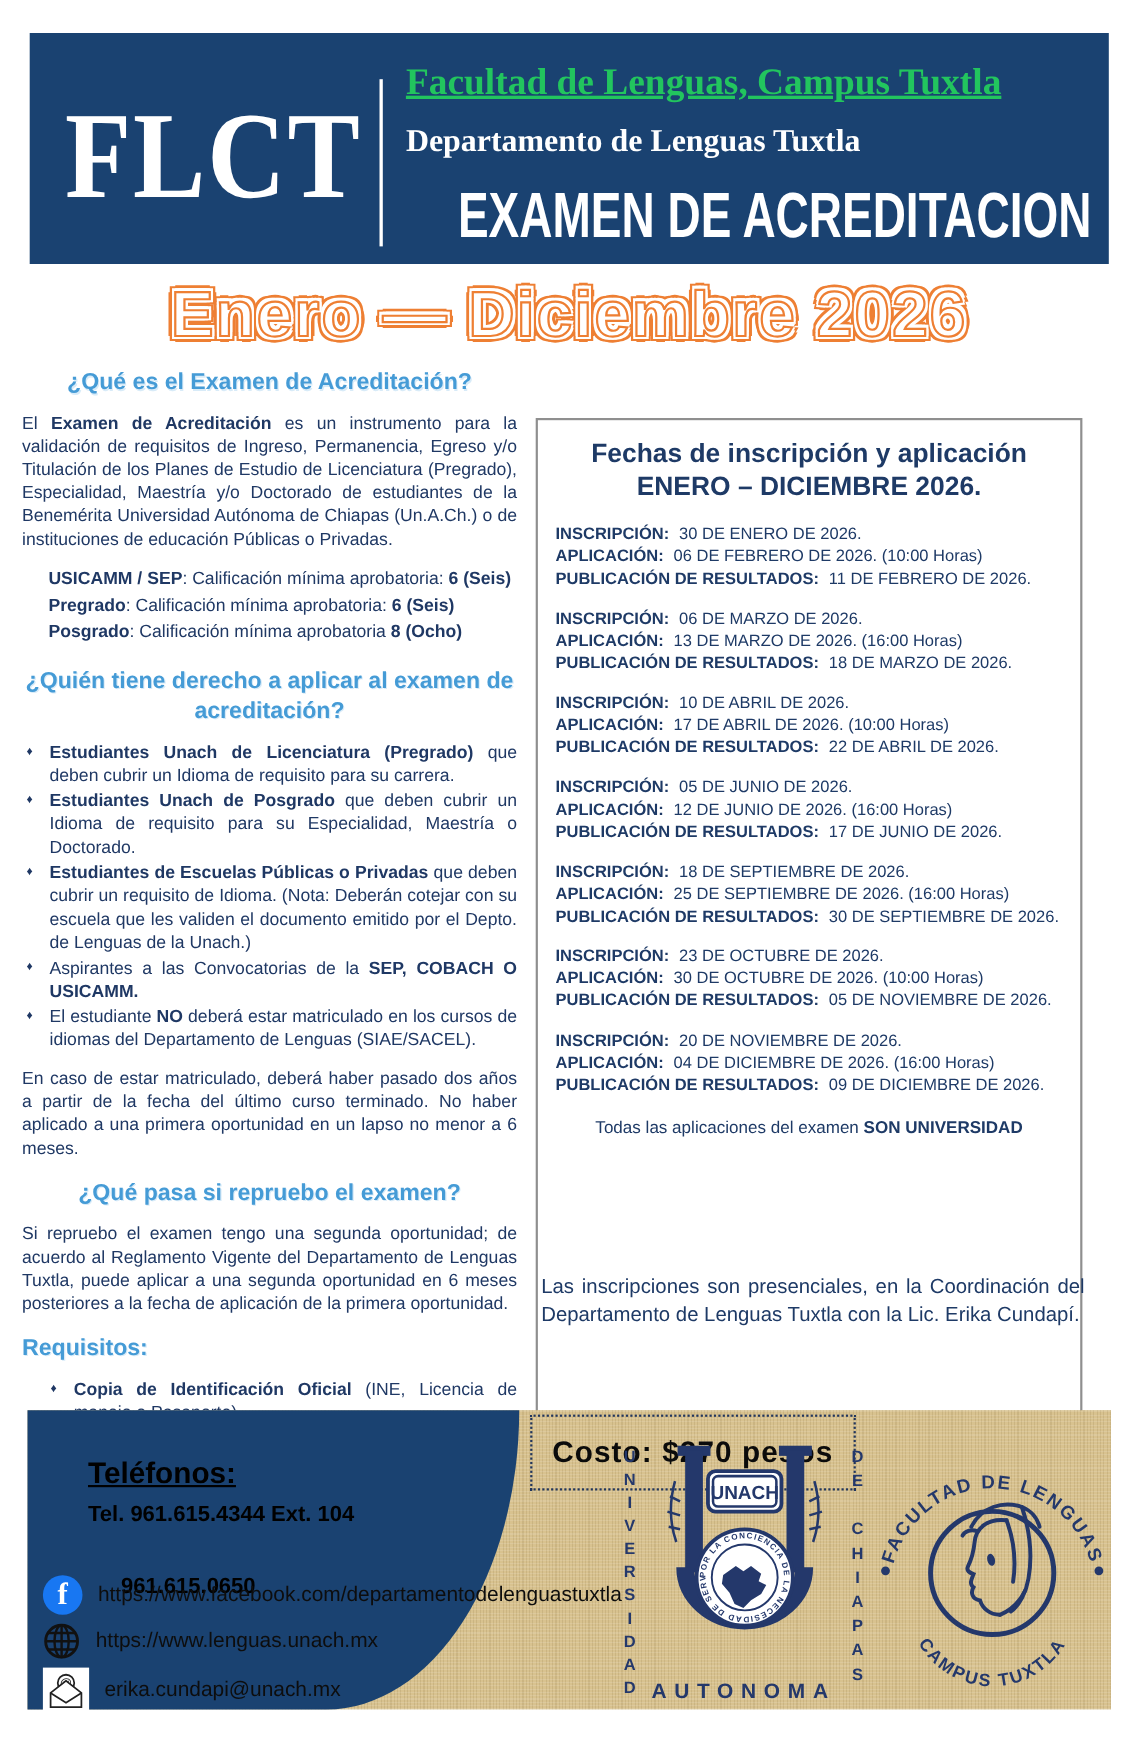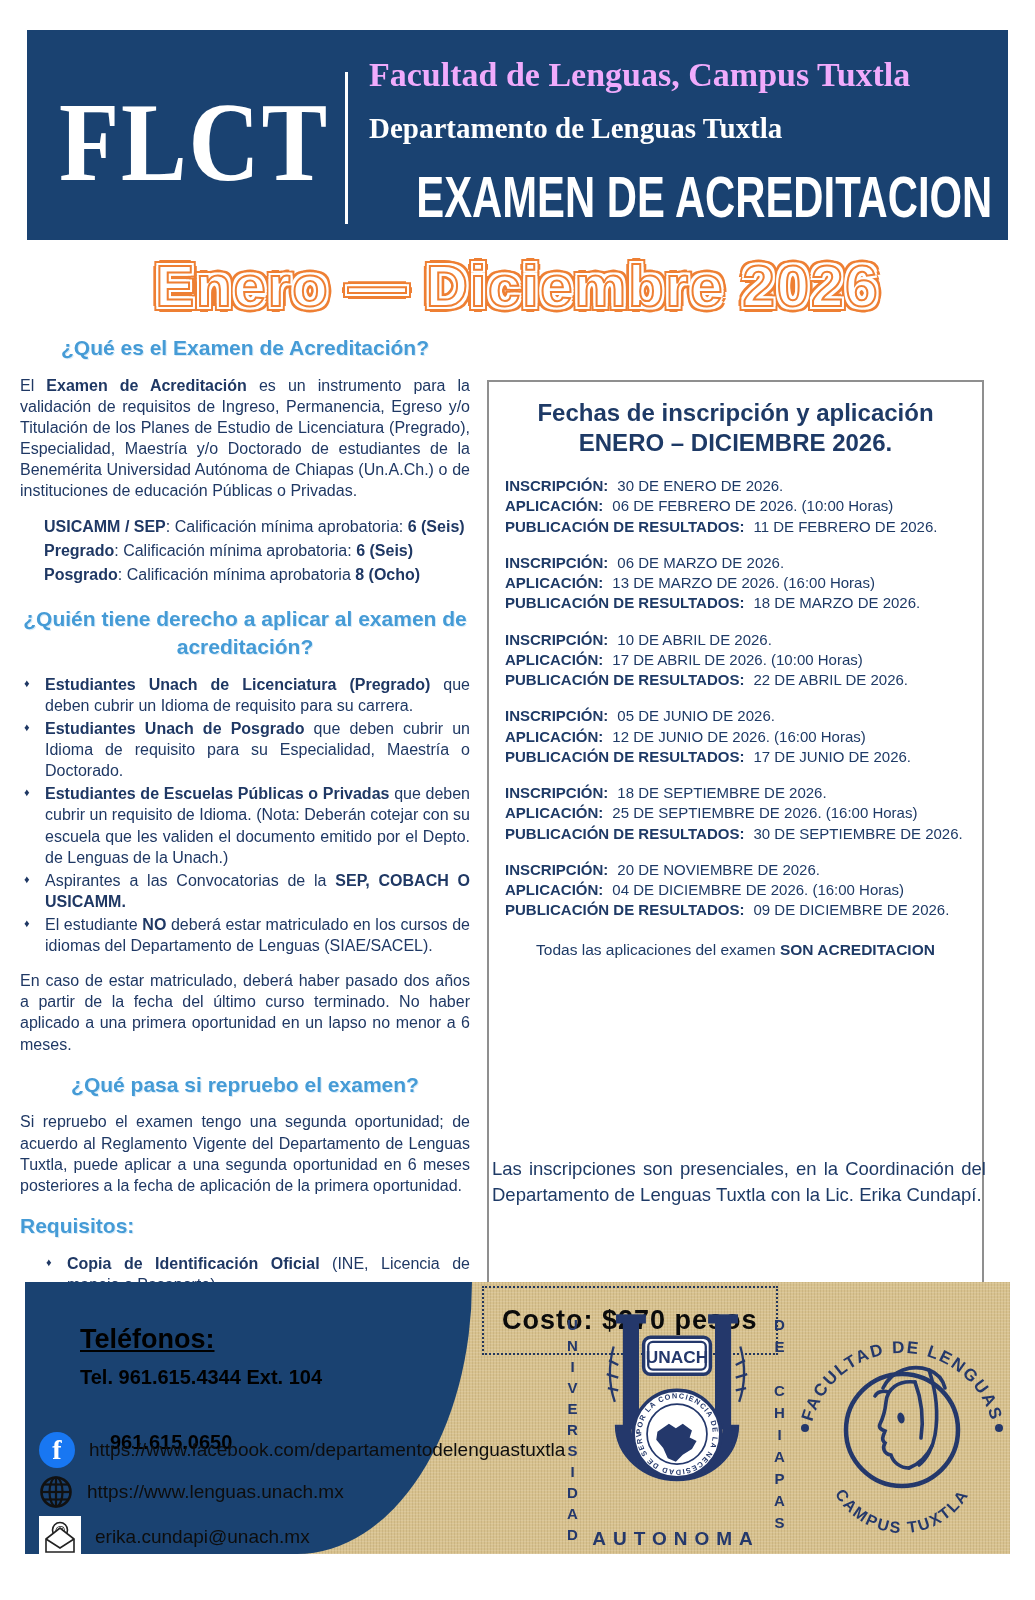--- a/index.html
+++ b/index.html
@@ -8,21 +8,21 @@
     font-family:"Liberation Sans", sans-serif;overflow:hidden;
   }
   
   .header{position:absolute;left:27px;top:30px;width:981px;height:210px;background:#1a4271;}
   .flct{
     position:absolute;left:32px;top:56px;color:#fff;
     font-family:"Liberation Serif", serif;font-weight:bold;font-size:112px;line-height:1;
     transform:scaleX(.88);transform-origin:0 0;letter-spacing:2px;
   }
   .vline{position:absolute;left:318px;top:42px;width:3px;height:152px;background:#ffffff;}
-  .h-line1{position:absolute;left:342px;top:26px;color:#f0abfc;font-family:"Liberation Serif", serif;font-weight:bold;font-size:34px;}
+  .h-line1{position:absolute;left:342px;top:26px;color:#22c55e;font-family:"Liberation Serif", serif;font-weight:bold;font-size:34px;text-decoration:underline;}
   .h-line2{position:absolute;left:342px;top:82px;color:#fff;font-family:"Liberation Serif", serif;font-weight:bold;font-size:29px;}
   .banner{
     position:absolute;right:16px;bottom:10px;color:#fff;font-weight:bold;font-size:44px;
     transform:scale(.95,1.32);transform-origin:100% 100%;white-space:nowrap;
   }
   
   .period{
     position:absolute;left:0;top:252px;width:100%;text-align:center;
     font-size:58px;font-weight:bold;color:#ffffff;letter-spacing:2px;white-space:nowrap;
     -webkit-text-stroke:2px #ee7f33;
@@ -190,27 +190,32 @@
     <div class="srow"><span class="slbl">INSCRIPCIÓN:</span><span class="sval">05 DE JUNIO DE 2026.</span></div>
     <div class="srow"><span class="slbl">APLICACIÓN:</span><span class="sval">12 DE JUNIO DE 2026.  (16:00 Horas)</span></div>
     <div class="srow"><span class="slbl">PUBLICACIÓN DE RESULTADOS:</span><span class="sval">17 DE JUNIO DE 2026.</span></div>
   </div>
   <div class="group">
     <div class="srow"><span class="slbl">INSCRIPCIÓN:</span><span class="sval">18 DE SEPTIEMBRE DE 2026.</span></div>
     <div class="srow"><span class="slbl">APLICACIÓN:</span><span class="sval">25 DE SEPTIEMBRE DE 2026. (16:00 Horas)</span></div>
     <div class="srow"><span class="slbl">PUBLICACIÓN DE RESULTADOS:</span><span class="sval">30 DE SEPTIEMBRE DE 2026.</span></div>
   </div>
   <div class="group">
+    <div class="srow"><span class="slbl">INSCRIPCIÓN:</span><span class="sval">23 DE OCTUBRE DE 2026.</span></div>
+    <div class="srow"><span class="slbl">APLICACIÓN:</span><span class="sval">30 DE OCTUBRE DE 2026.  (10:00 Horas)</span></div>
+    <div class="srow"><span class="slbl">PUBLICACIÓN DE RESULTADOS:</span><span class="sval">05 DE NOVIEMBRE DE 2026.</span></div>
+  </div>
+  <div class="group">
     <div class="srow"><span class="slbl">INSCRIPCIÓN:</span><span class="sval">20 DE NOVIEMBRE DE 2026.</span></div>
     <div class="srow"><span class="slbl">APLICACIÓN:</span><span class="sval">04 DE DICIEMBRE DE 2026.   (16:00 Horas)</span></div>
     <div class="srow"><span class="slbl">PUBLICACIÓN DE RESULTADOS:</span><span class="sval">09 DE DICIEMBRE DE 2026.</span></div>
   </div>
 
   <div class="sfooter">
-    <span>Todas las aplicaciones del examen </span><span class="seg-b">SON ACREDITACION</span>
+    <span>Todas las aplicaciones del examen </span><span class="seg-b">SON UNIVERSIDAD</span>
   </div>
 </div>
 
 <div class="important">
   <div class="imp-body">Las inscripciones son presenciales, en la Coordinación del Departamento de Lenguas Tuxtla con la Lic. Erika Cundapí.</div>
 </div>
 
 <div class="footer">
   <div class="footer-blue"></div>
 

